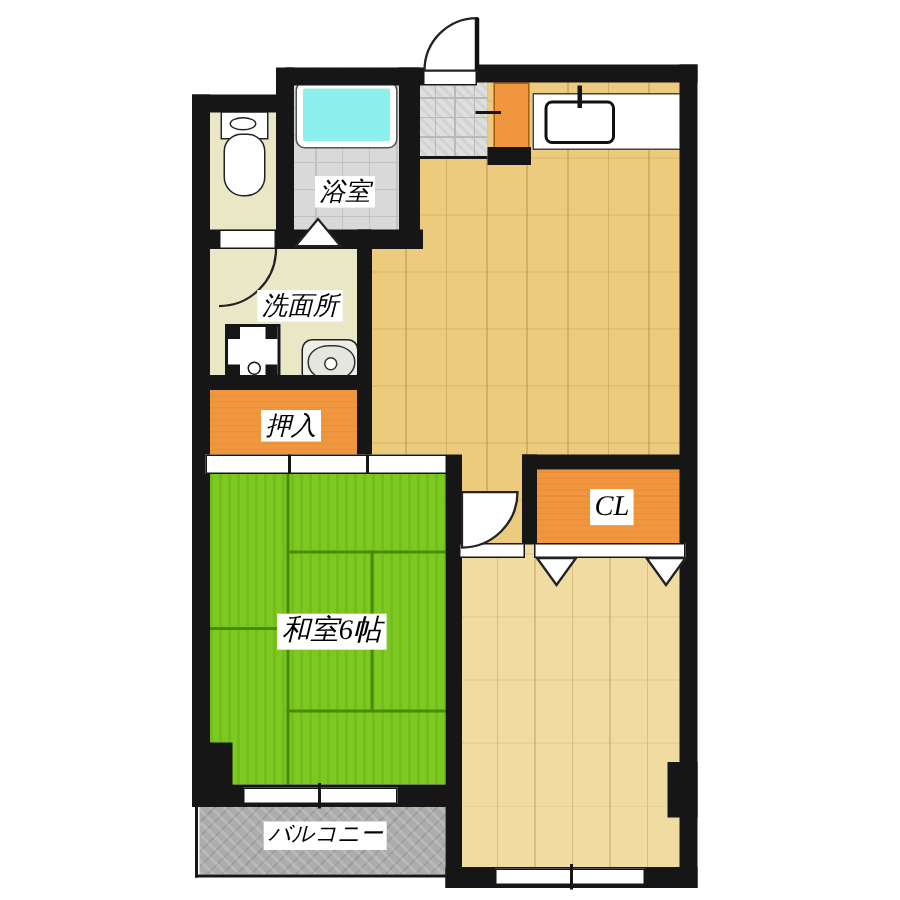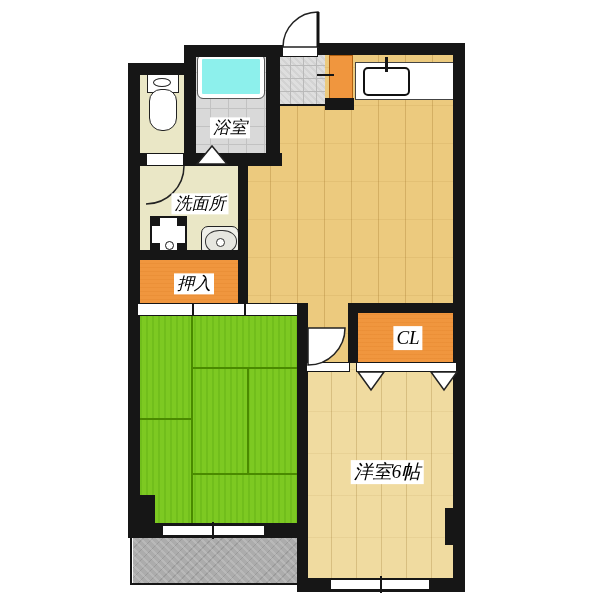--- a/index.html
+++ b/index.html
@@ -137,15 +137,16 @@
     <polygon points="212,146 197,164 227,164" fill="#ffffff" stroke="#222" stroke-width="1.5"></polygon>
 
     <polygon points="358,372 384,372 371,390" fill="#ffffff" stroke="#222" stroke-width="1.5"></polygon>
     <polygon points="431,372 457,372 444,390" fill="#ffffff" stroke="#222" stroke-width="1.5"></polygon>
   </svg>
 
   <div class="lbl s17" style="left:230px;top:128px;">浴室</div>
   <div class="lbl s17" style="left:200px;top:204px;">洗面所</div>
   <div class="lbl s17" style="left:194px;top:284px;">押入</div>
   <div class="lbl s19" style="left:408px;top:338px;">CL</div>
-  <div class="lbl s19" style="left:387px;top:472px;">洋室6帖</div>
+  <div class="lbl s19" style="left:221px;top:421px;">和室6帖</div>
+  <div class="lbl s15" style="left:217px;top:557px;">バルコニー</div>
 
 </div>
 
 </body></html>

